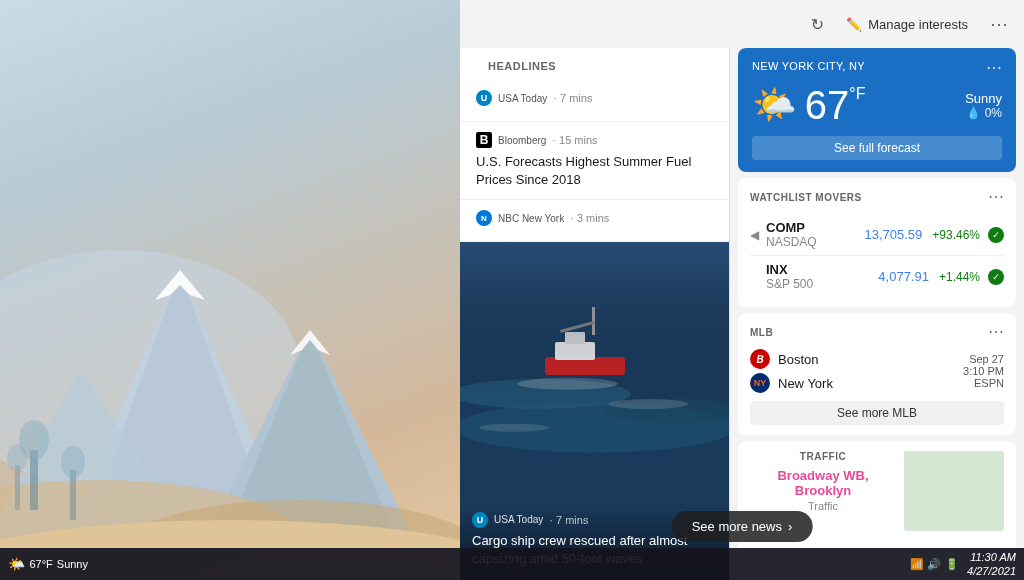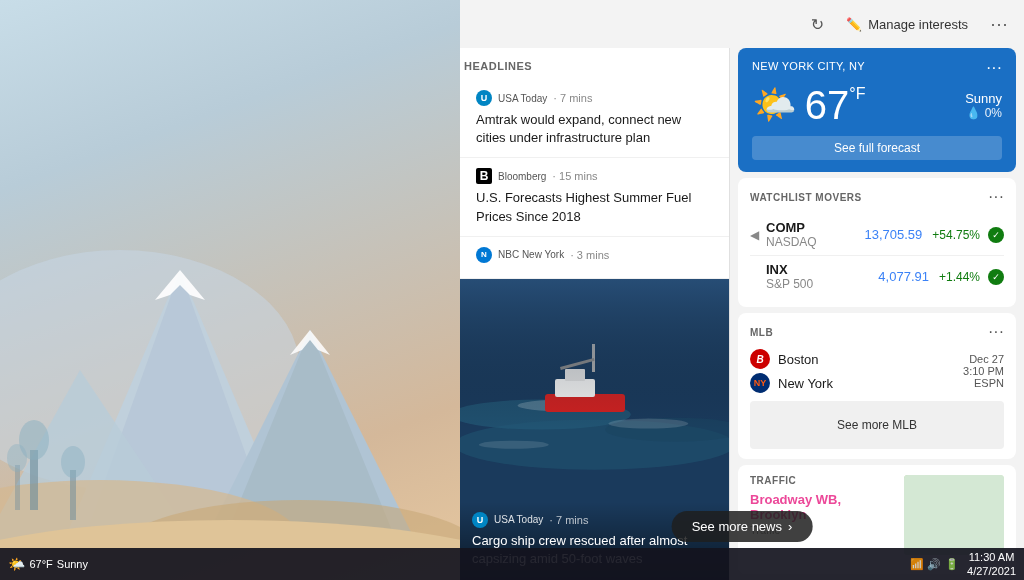--- a/index.html
+++ b/index.html
@@ -82,21 +82,21 @@
     .left-col {
       width: 270px;
       display: flex;
       flex-direction: column;
       background: #fff;
       border-right: 1px solid #e0e0e0;
       overflow: hidden;
     }
 
     .headlines-header {
-      padding: 12px 4px 8px;
+      padding: 12px 28px 8px;
       font-size: 11px;
       font-weight: 600;
       color: #666;
       letter-spacing: 0.5px;
       text-transform: uppercase;
     }
 
     .headline-item {
       padding: 10px 16px;
       border-bottom: 1px solid #f0f0f0;
@@ -454,37 +454,38 @@
     .game-network {
       font-size: 11px;
       color: #555;
     }
 
     .see-more-mlb-btn {
       background: #f0f0f0;
       border: none;
       color: #333;
       font-size: 12px;
-      padding: 17px 12px;
+      padding: 5px 12px;
       border-radius: 4px;
       cursor: pointer;
       width: 100%;
       text-align: center;
     }
 
     
     .traffic-card {
       background: white;
       margin: 0 8px 6px;
       border-radius: 8px;
       padding: 10px 12px;
       display: flex;
       gap: 8px;
       flex: 1;
       overflow: hidden;
+      text-align: center;
     }
 
     .traffic-info {
       flex: 1;
     }
 
     .traffic-location {
       font-size: 13px;
       font-weight: 600;
       color: #ec4899;
@@ -564,22 +565,23 @@
 
     .taskbar-right {
       display: flex;
       align-items: center;
       gap: 8px;
       color: white;
       font-size: 11px;
     }
 
     .taskbar-time {
-      text-align: center;
+      text-align: right;
       line-height: 1.3;
+      font-style: italic;
     }
 
     .taskbar-icons {
       display: flex;
       align-items: center;
       gap: 4px;
       font-size: 12px;
     }
 
     .taskbar-icon-item {
@@ -649,21 +651,20 @@
 
     <div class="left-col">
       <div class="headlines-header">HEADLINES</div>
 
       <div class="headline-item">
         <div class="source-row">
           <div class="source-logo usa-today-logo">U</div>
           <span class="source-name">USA Today</span>
           <span class="source-time">· 7 mins</span>
         </div>
-        <div class="headline-title">Amtrak would expand, connect new cities under infrastructure plan</div>
       </div>
 
       <div class="headline-item">
         <div class="source-row">
           <div class="source-logo bloomberg-logo" style="font-size:12px;font-weight:900;">B</div>
           <span class="source-name">Bloomberg</span>
           <span class="source-time">· 15 mins</span>
         </div>
         <div class="headline-title">U.S. Forecasts Highest Summer Fuel Prices Since 2018</div>
       </div>
@@ -751,21 +752,21 @@
           <span class="card-more">···</span>
         </div>
 
         <div class="stock-row">
           <span class="stock-nav">◀</span>
           <div class="stock-info">
             <div class="stock-symbol">COMP</div>
             <div class="stock-market">NASDAQ</div>
           </div>
           <span class="stock-price">13,705.59</span>
-          <span class="stock-change">+54.75%</span>
+          <span class="stock-change">+93.46%</span>
           <div class="stock-verify">✓</div>
         </div>
 
         <div class="stock-row">
           <span class="stock-nav"></span>
           <div class="stock-info">
             <div class="stock-symbol">INX</div>
             <div class="stock-market">S&amp;P 500</div>
           </div>
           <span class="stock-price">4,077.91</span>
@@ -784,21 +785,21 @@
             <div class="team-row">
               <div class="team-logo-b">B</div>
               <span class="team-name">Boston</span>
             </div>
             <div class="team-row">
               <div class="team-logo-ny">NY</div>
               <span class="team-name">New York</span>
             </div>
           </div>
           <div class="game-meta">
-            <div class="game-date">Dec 27</div>
+            <div class="game-date">Sep 27</div>
             <div class="game-time">3:10 PM</div>
             <div class="game-network">ESPN</div>
           </div>
         </div>
         <button class="see-more-mlb-btn">See more MLB</button>
       </div>
 
       <div class="traffic-card">
         <div class="traffic-info">
           <div class="card-title" style="margin-bottom:6px;">TRAFFIC</div>

